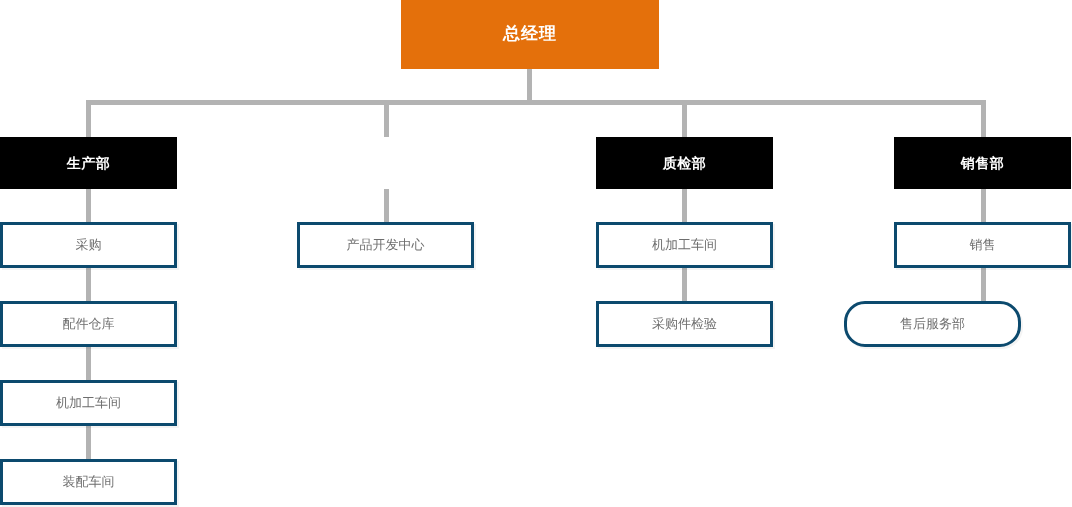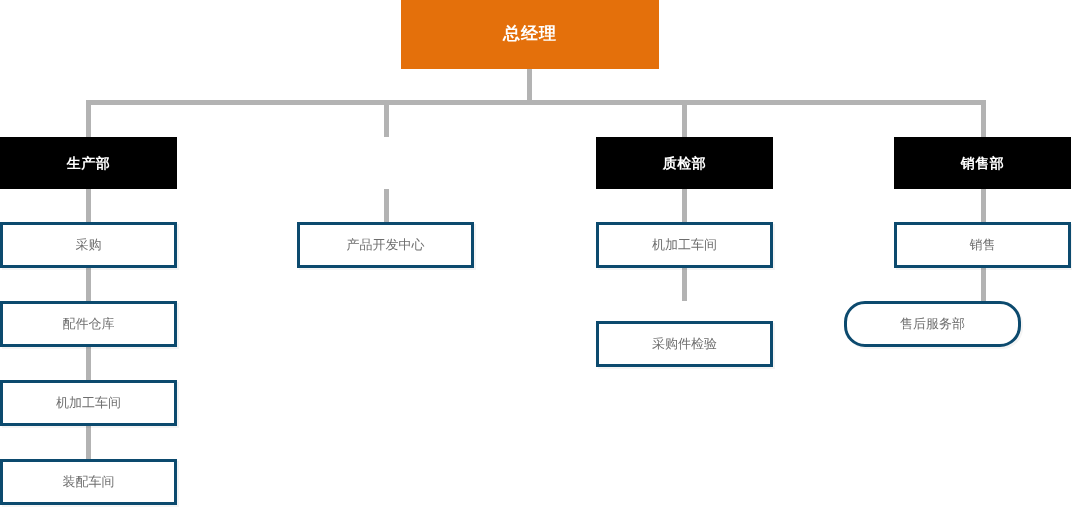--- a/index.html
+++ b/index.html
@@ -102,18 +102,18 @@
   <div class="node dept" style="left:894px; top:137px; width:177px; height:52px;">销售部</div>
 
   <div class="node leaf" style="left:0px; top:222px; width:177px; height:46px;">采购</div>
   <div class="node leaf" style="left:0px; top:301px; width:177px; height:46px;">配件仓库</div>
   <div class="node leaf" style="left:0px; top:380px; width:177px; height:46px;">机加工车间</div>
   <div class="node leaf" style="left:0px; top:459px; width:177px; height:46px;">装配车间</div>
 
   <div class="node leaf" style="left:297px; top:222px; width:177px; height:46px;">产品开发中心</div>
 
   <div class="node leaf" style="left:596px; top:222px; width:177px; height:46px;">机加工车间</div>
-  <div class="node leaf" style="left:596px; top:301px; width:177px; height:46px;margin-top:20px;">采购件检验</div>
+  <div class="node leaf" style="left:596px; top:301px; width:177px; height:46px;">采购件检验</div>
 
   <div class="node leaf" style="left:894px; top:222px; width:177px; height:46px;">销售</div>
   <div class="node leaf" style="left:844px; top:301px; width:177px; height:46px;border-radius:21px;">售后服务部</div>
 
 </div>
 
 </body></html>

